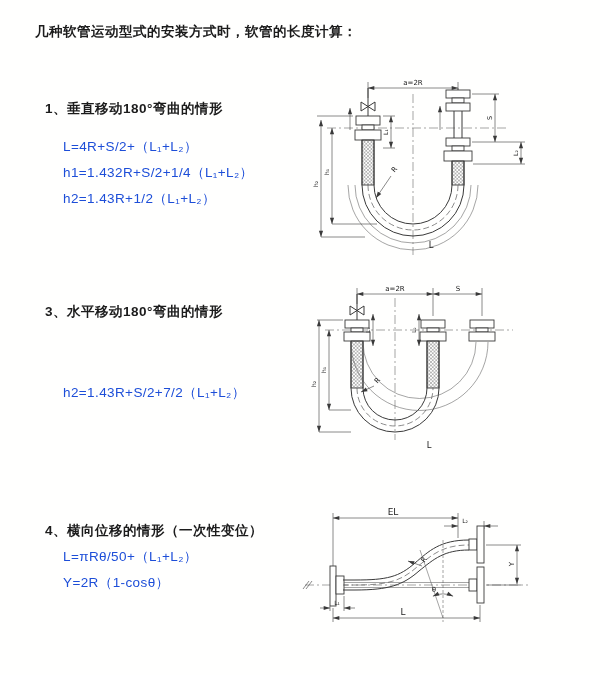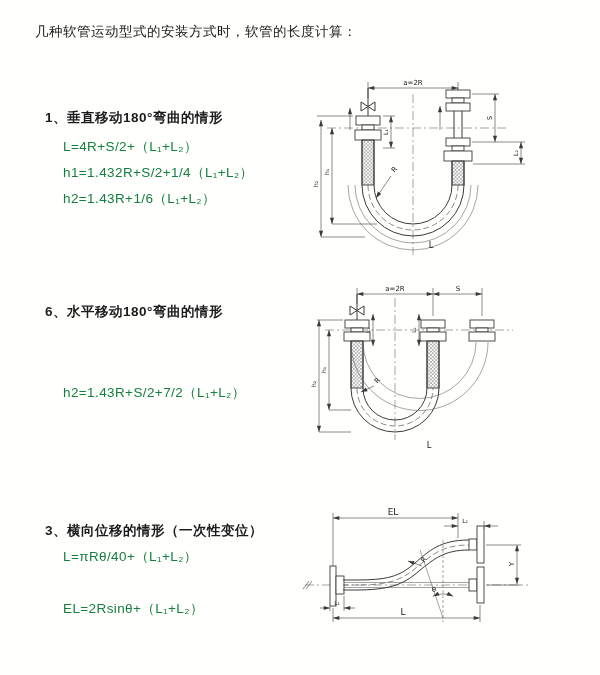--- a/index.html
+++ b/index.html
@@ -2,23 +2,23 @@
 <html><head>
 <meta charset="utf-8">
 <style>
   html,body{margin:0;padding:0;background:#e8e8e8;}
   .page{
     position:relative;width:600px;height:675px;background:#fffffe;
     font-family:"Liberation Sans","DejaVu Sans",sans-serif;color:#1c1c1c;
     overflow:hidden;margin:0 auto;
   }
   .abs{position:absolute;white-space:nowrap;}
-  .title{left:35px;top:23px;font-size:13.5px;font-weight:400;letter-spacing:0.5px;}
+  .title{left:35px;top:23px;font-size:13.5px;font-weight:700;letter-spacing:0.5px;}
   .heading{font-size:13.5px;font-weight:600;letter-spacing:0.5px;}
-  .formula{font-size:13.5px;font-weight:500;letter-spacing:0.4px;color:#15803d;}
+  .formula{font-size:13.5px;font-weight:500;letter-spacing:0.4px;color:#1d4ed8;}
   svg{position:absolute;overflow:visible;}
   svg .st{stroke:#3a3a3a;fill:none;stroke-width:1;}
   svg .fit{stroke:#3a3a3a;fill:#fffffe;stroke-width:0.9;}
   svg .hose{fill:url(#hatch);stroke:#3a3a3a;stroke-width:0.9;}
   svg .dim{stroke:#4a4a4a;fill:none;stroke-width:0.65;}
   svg .thin{stroke:#5a5a5a;fill:none;stroke-width:0.55;}
   svg .cl{stroke:#6a6a6a;fill:none;stroke-width:0.6;stroke-dasharray:9 3 2 3;}
   svg .dsh{stroke:#5a5a5a;fill:none;stroke-width:0.7;stroke-dasharray:6 3;}
   svg .dsh2{stroke:#5a5a5a;fill:none;stroke-width:0.55;stroke-dasharray:3 2;}
   svg text{fill:#222;font-family:"DejaVu Sans",sans-serif;}
@@ -34,31 +34,31 @@
         <path d="M0.5,2 L9.5,5 L0.5,8 Z" fill="#3a3a3a"></path>
       </marker>
       <pattern id="hatch" width="3.5" height="3.5" patternUnits="userSpaceOnUse">
         <path d="M0,3.5 L3.5,0 M0,0 L3.5,3.5" stroke="#787878" stroke-width="0.5"></path>
       </pattern>
     </defs>
   </svg>
 
   <div class="abs title">几种软管运动型式的安装方式时，软管的长度计算：</div>
 
-  <div class="abs heading" style="left:45px;top:109px">1、垂直移动180°弯曲的情形</div>
+  <div class="abs heading" style="left:45px;top:100px">1、垂直移动180°弯曲的情形</div>
   <div class="abs formula" style="left:63px;top:138px">L=4R+S/2+（L₁+L₂）</div>
   <div class="abs formula" style="left:63px;top:164px">h1=1.432R+S/2+1/4（L₁+L₂）</div>
-  <div class="abs formula" style="left:63px;top:190px">h2=1.43R+1/6（L₁+L₂）</div>
-
-  <div class="abs heading" style="left:45px;top:303px">6、水平移动180°弯曲的情形</div>
+  <div class="abs formula" style="left:63px;top:190px">h2=1.43R+1/2（L₁+L₂）</div>
+
+  <div class="abs heading" style="left:45px;top:303px">3、水平移动180°弯曲的情形</div>
   <div class="abs formula" style="left:63px;top:384px">h2=1.43R+S/2+7/2（L₁+L₂）</div>
 
-  <div class="abs heading" style="left:45px;top:522px">3、横向位移的情形（一次性变位）</div>
-  <div class="abs formula" style="left:63px;top:548px">L=πRθ/40+（L₁+L₂）</div>
-  <div class="abs formula" style="left:63px;top:600px">EL=2Rsinθ+（L₁+L₂）</div>
+  <div class="abs heading" style="left:45px;top:522px">4、横向位移的情形（一次性变位）</div>
+  <div class="abs formula" style="left:63px;top:548px">L=πRθ/50+（L₁+L₂）</div>
+  <div class="abs formula" style="left:63px;top:574px">Y=2R（1-cosθ）</div>
 
   <svg style="left:305px;top:72px" width="255" height="188" viewBox="0 0 255 188">
 
     <line class="cl" x1="22" y1="56" x2="202" y2="56"></line>
     <line class="cl" x1="108" y1="22" x2="108" y2="183"></line>
 
     <line class="dim" x1="63" y1="10" x2="63" y2="26"></line>
     <line class="dim" x1="153" y1="10" x2="153" y2="22"></line>
     <line class="dim" x1="63" y1="16" x2="153" y2="16" marker-start="url(#arw)" marker-end="url(#arw)"></line>
     <text x="108" y="13" font-size="7" text-anchor="middle">a=2R</text>

